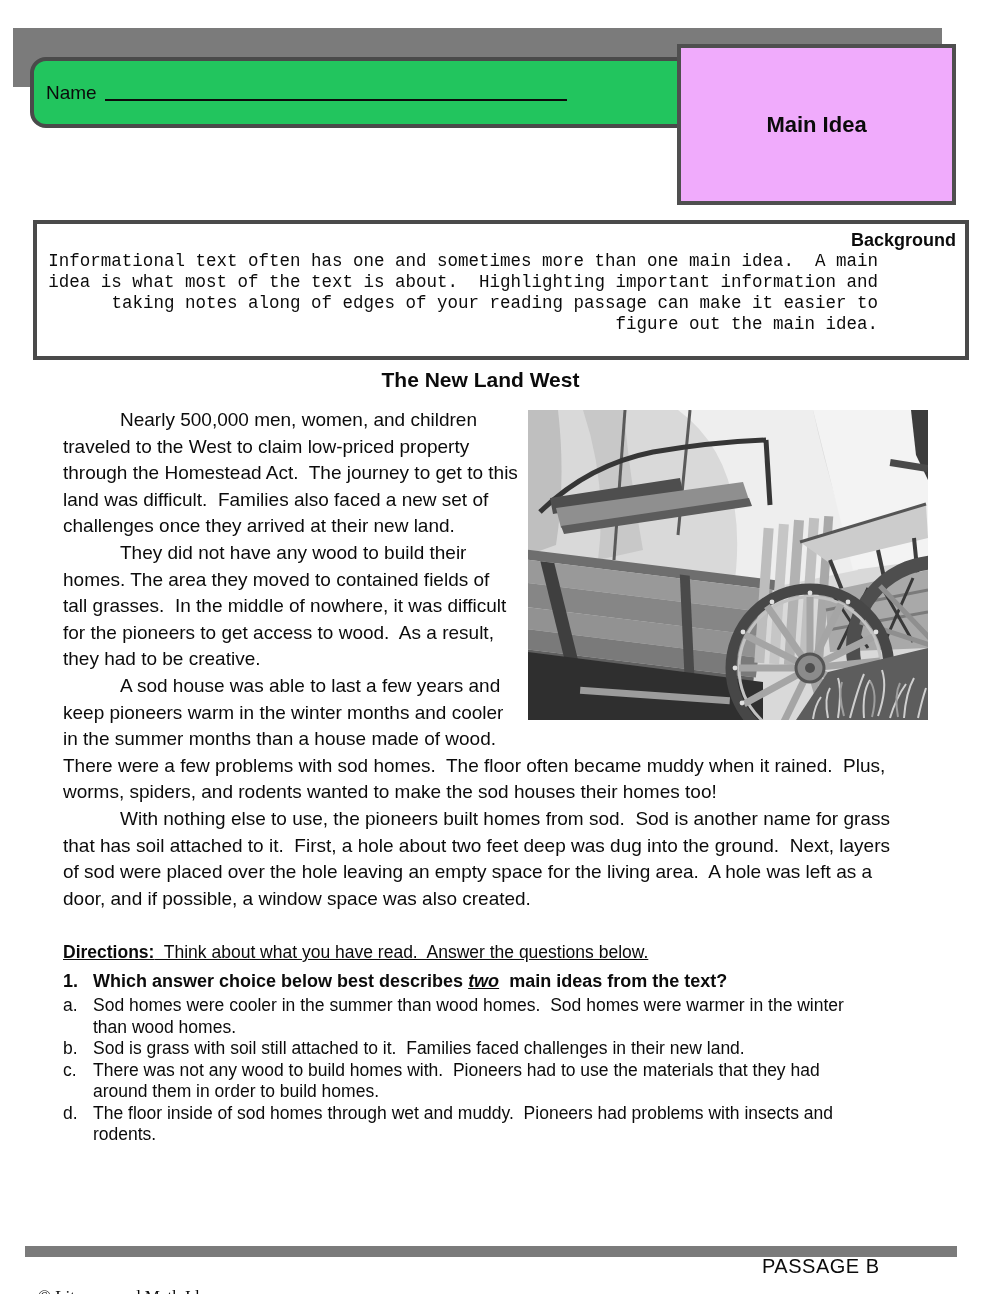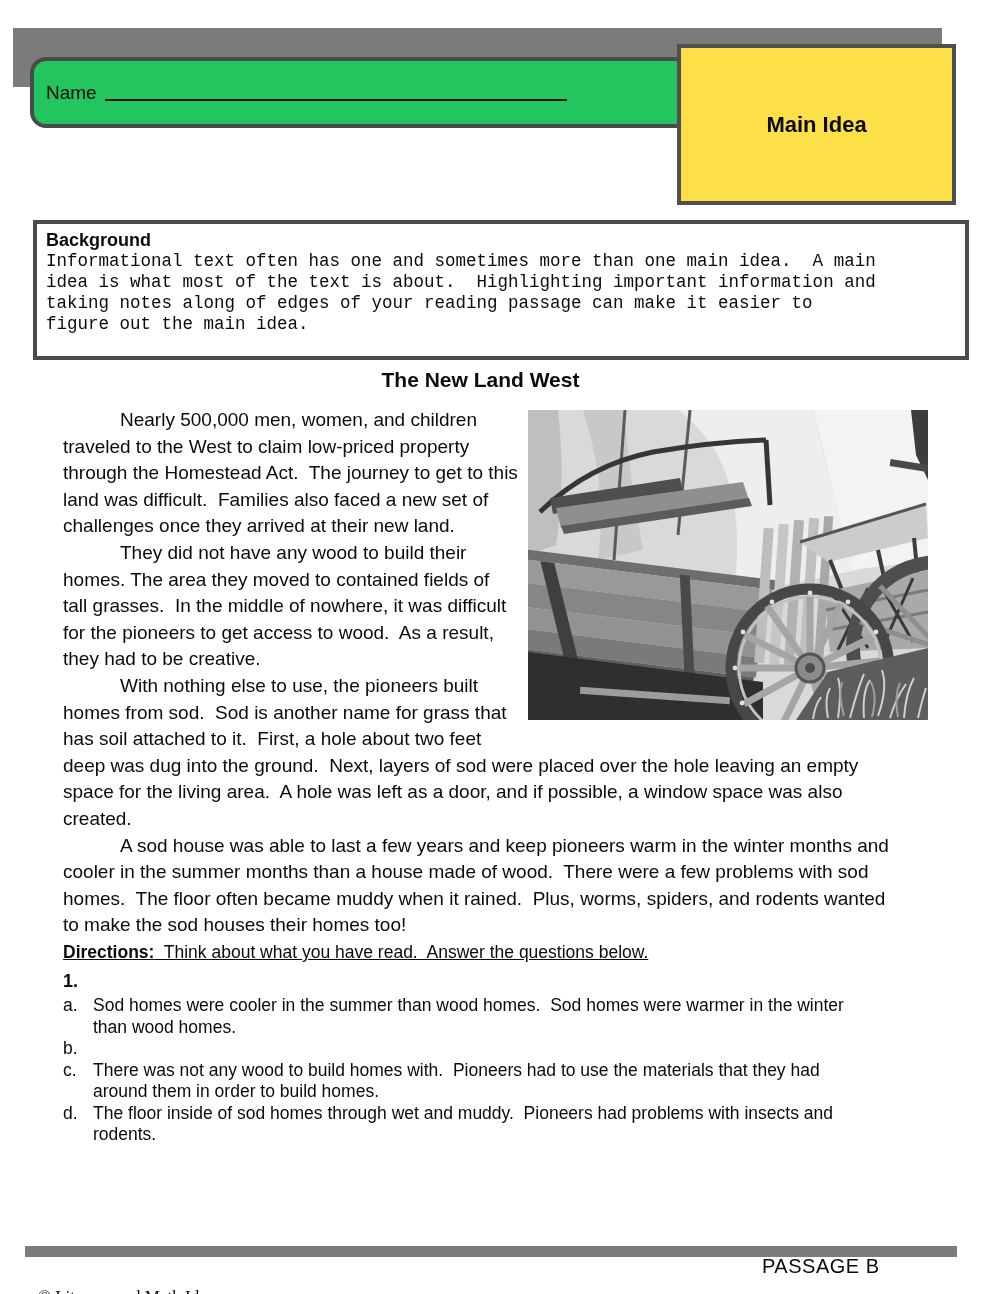--- a/index.html
+++ b/index.html
@@ -7,27 +7,27 @@
        font-family:"Liberation Sans",sans-serif;color:#0b0b0b;}
 
   
   .top-bar{position:absolute;left:13px;top:28px;width:929px;height:59px;background:#7b7b7b;}
   .name-box{position:absolute;left:30px;top:57px;width:648px;height:63px;background:#22c55e;
             border:4px solid #4a4a4a;border-radius:16px;display:flex;align-items:center;
             padding-left:12px;box-sizing:content-box;}
   .name-label{font-size:19px;white-space:pre;}
   .name-line{display:inline-block;width:462px;height:1px;border-bottom:2px solid #0b0b0b;
              margin-left:8px;margin-bottom:-14px;}
-  .idea-box{position:absolute;left:677px;top:44px;width:271px;height:153px;background:#fde047;
+  .idea-box{position:absolute;left:677px;top:44px;width:271px;height:153px;background:#f0abfc;
             border:4px solid #4f4f4f;display:flex;align-items:center;justify-content:center;}
   .idea-box span{font-size:22px;font-weight:bold;}
 
   
   .bg-box{position:absolute;left:33px;top:220px;width:910px;height:122px;background:#ffffff;
-          border:4px solid #4a4a4a;padding:5px 9px;}
+          border:4px solid #4a4a4a;padding:5px 9px;text-align:right;}
   .bg-title{font-size:18px;font-weight:bold;line-height:22px;}
   .bg-body{font-size:17.5px;line-height:21px;max-width:832px;white-space:pre-wrap;font-family:Liberation Mono, monospace;}
 
   
   .passage{position:absolute;left:63px;top:360px;width:865px;}
   .passage-title{font-size:21px;font-weight:bold;text-align:center;margin:8px 0 15px 0;
                  padding-right:30px;}
   .photo{float:right;width:400px;height:310px;margin:3px 0 12px 10px;background:#d8d8d8;}
   .photo svg{display:block;}
   .passage p{margin:0;font-size:19px;line-height:26.6px;text-indent:57px;
@@ -169,37 +169,39 @@
       <g stroke="#9e9e9e" stroke-width="2" fill="none">
         <path d="M316,306 q-6,-22 -2,-34"></path>
           <path d="M344,307 q6,-24 -2,-36"></path>
           <path d="M370,307 q-4,-22 2,-34"></path>
       </g>
     </svg>
   </div>
 
   <p>Nearly 500,000 men, women, and children traveled to the West to claim low-priced property through the Homestead Act.  The journey to get to this land was difficult.  Families also faced a new set of challenges once they arrived at their new land.</p>
   <p>They did not have any wood to build their homes. The area they moved to contained fields of tall grasses.  In the middle of nowhere, it was difficult for the pioneers to get access to wood.  As a result, they had to be creative.</p>
+  <p>A sod house was able to last a few years and keep pioneers warm in the winter months and cooler in the summer months than a house made of wood.  There were a few problems with sod homes.  The floor often became muddy when it rained.  Plus, worms, spiders, and rodents wanted to make the sod houses their homes too!</p>
   <p>With nothing else to use, the pioneers built homes from sod.  Sod is another name for grass that has soil attached to it.  First, a hole about two feet deep was dug into the ground.  Next, layers of sod were placed over the hole leaving an empty space for the living area.  A hole was left as a door, and if possible, a window space was also created.</p>
-  <p>A sod house was able to last a few years and keep pioneers warm in the winter months and cooler in the summer months than a house made of wood.  There were a few problems with sod homes.  The floor often became muddy when it rained.  Plus, worms, spiders, and rodents wanted to make the sod houses their homes too!</p>
 </div>
 
 <div class="questions">
   <div class="directions"><b>Directions:</b><span>  Think about what you have read.  Answer the questions below.</span></div>
 
   <div class="q-line">
     <span class="gutter">1.</span>
+    <span class="q-text"><span>Which answer choice below best describes </span><span class="emph">two</span><span>  main ideas from the text?</span></span>
   </div>
 
   <div class="option">
     <span class="gutter">a.</span>
     <span class="opt-text">Sod homes were cooler in the summer than wood homes.  Sod homes were warmer in the winter than wood homes.</span>
   </div>
   <div class="option">
     <span class="gutter">b.</span>
+    <span class="opt-text">Sod is grass with soil still attached to it.  Families faced challenges in their new land.</span>
   </div>
   <div class="option">
     <span class="gutter">c.</span>
     <span class="opt-text">There was not any wood to build homes with.  Pioneers had to use the materials that they had around them in order to build homes.</span>
   </div>
   <div class="option">
     <span class="gutter">d.</span>
     <span class="opt-text">The floor inside of sod homes through wet and muddy.  Pioneers had problems with insects and rodents.</span>
   </div>
 </div>

